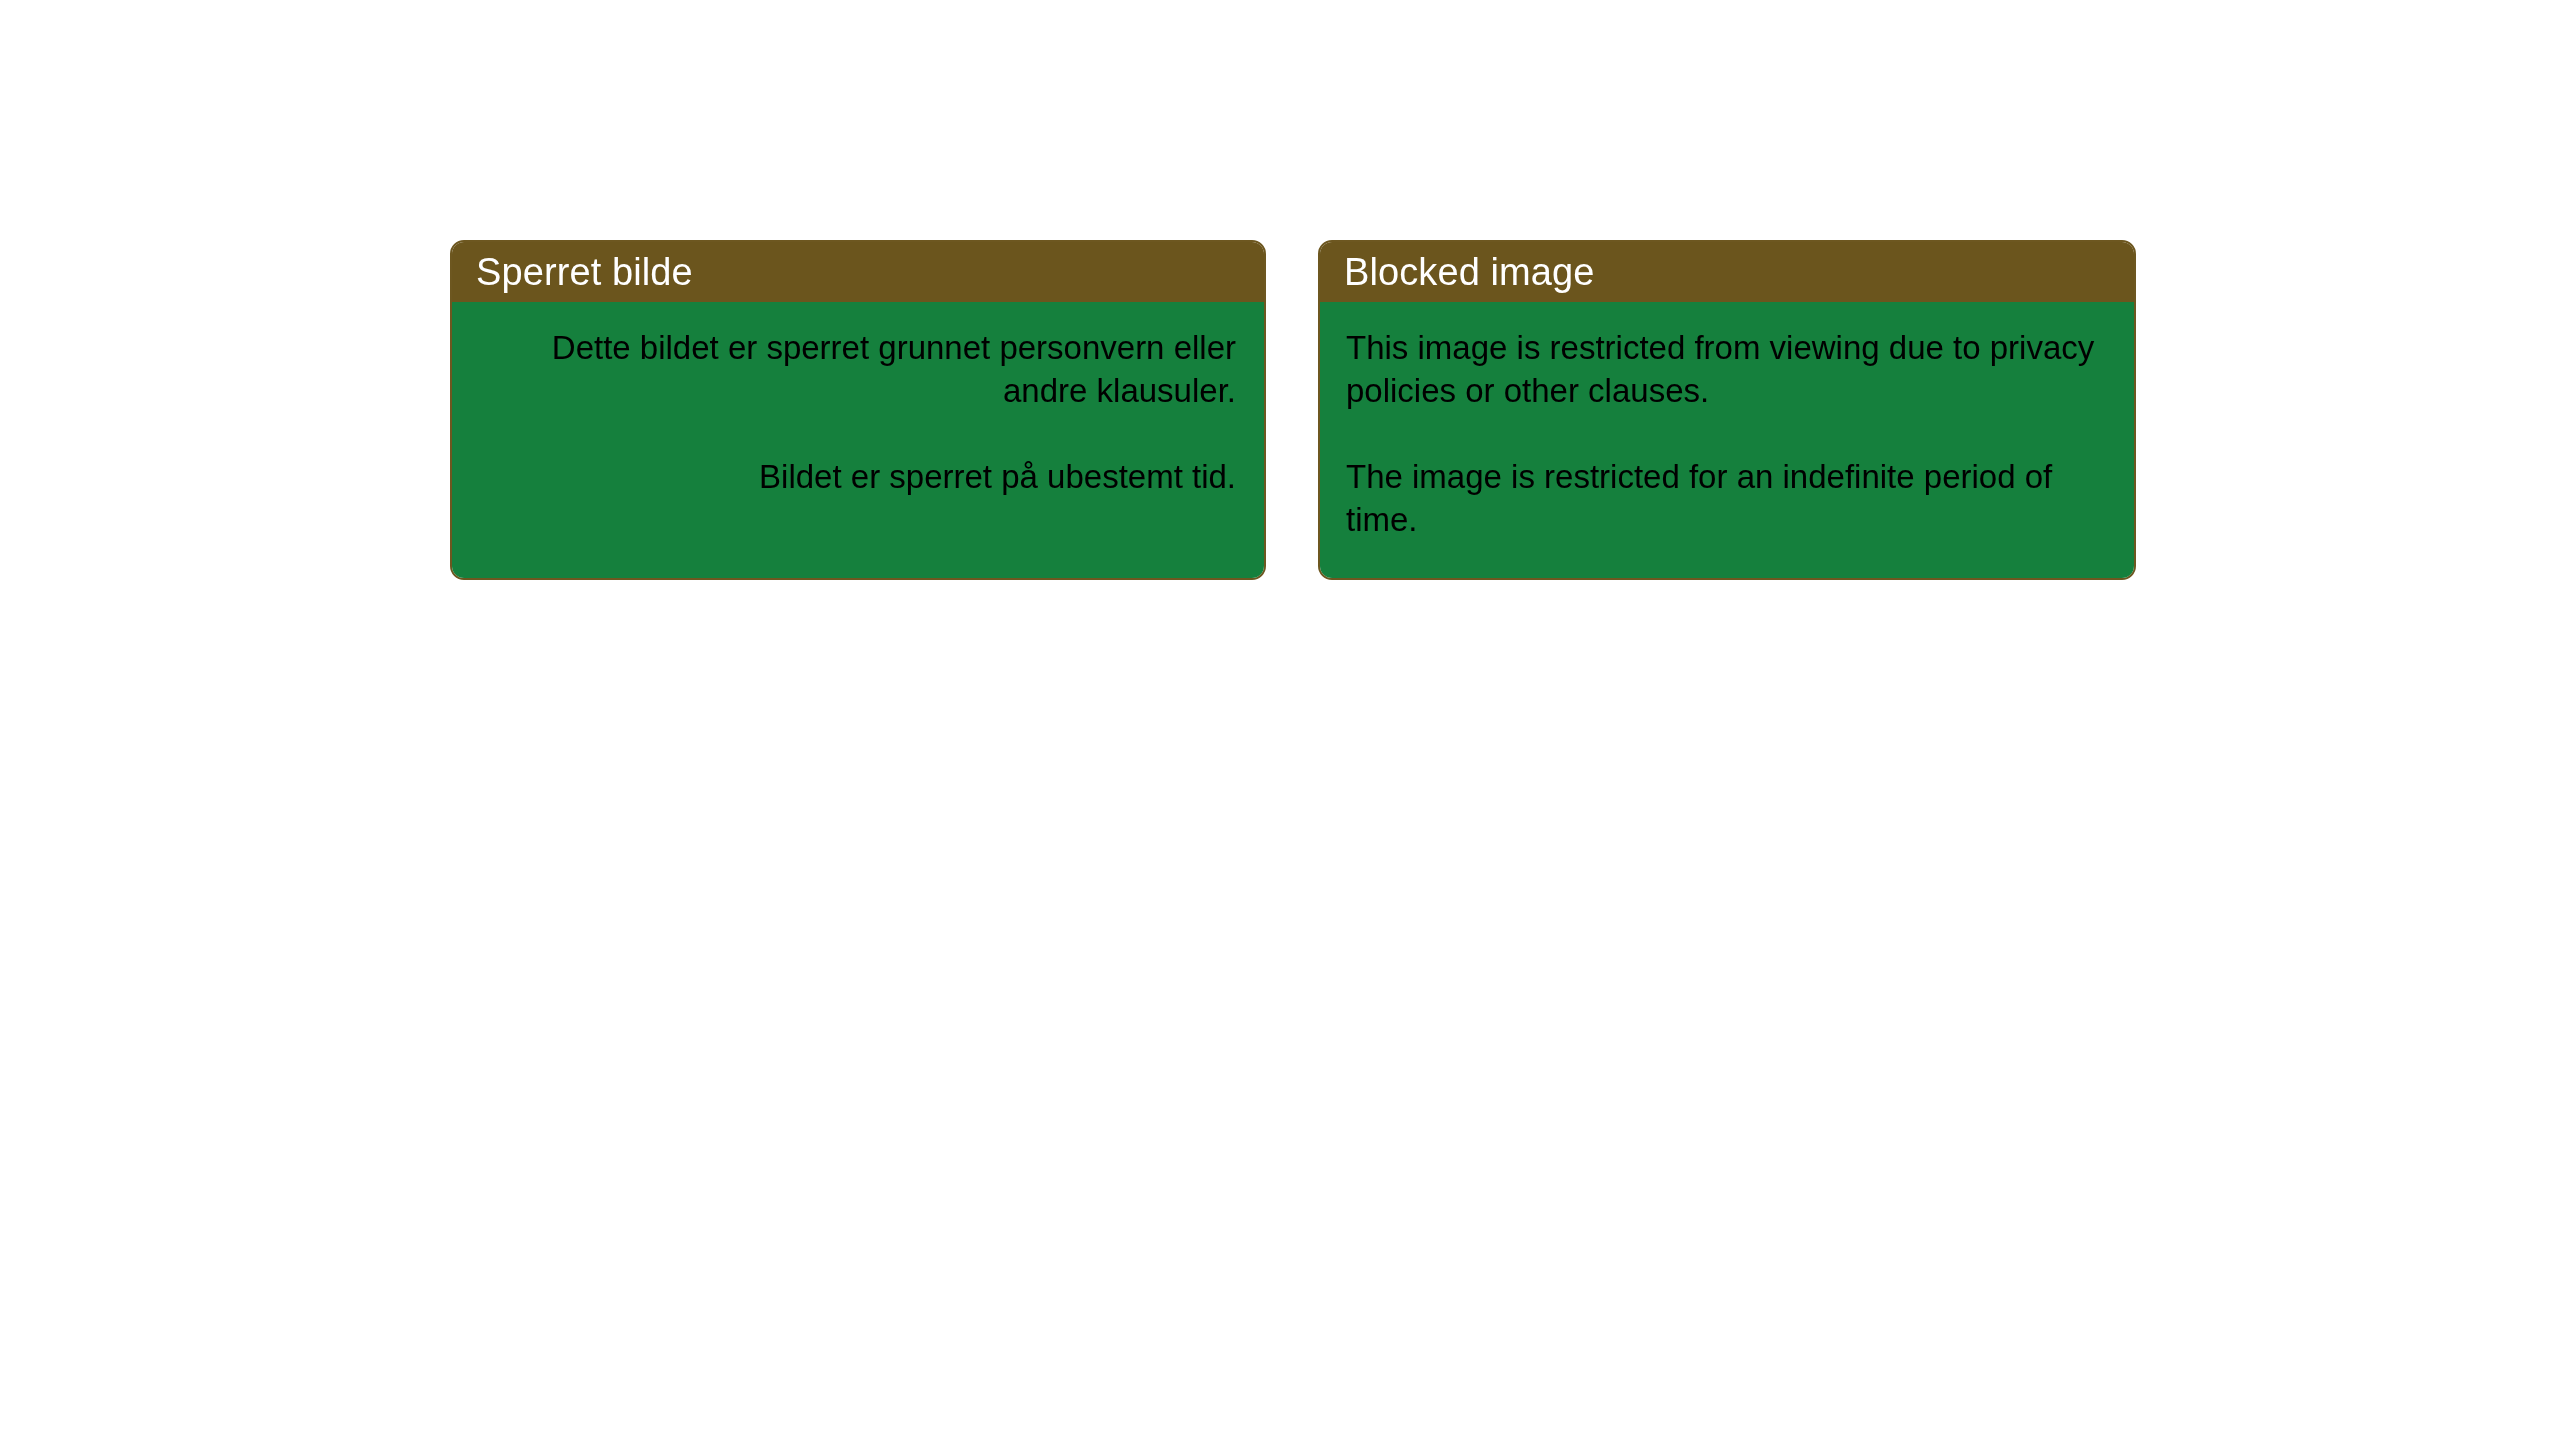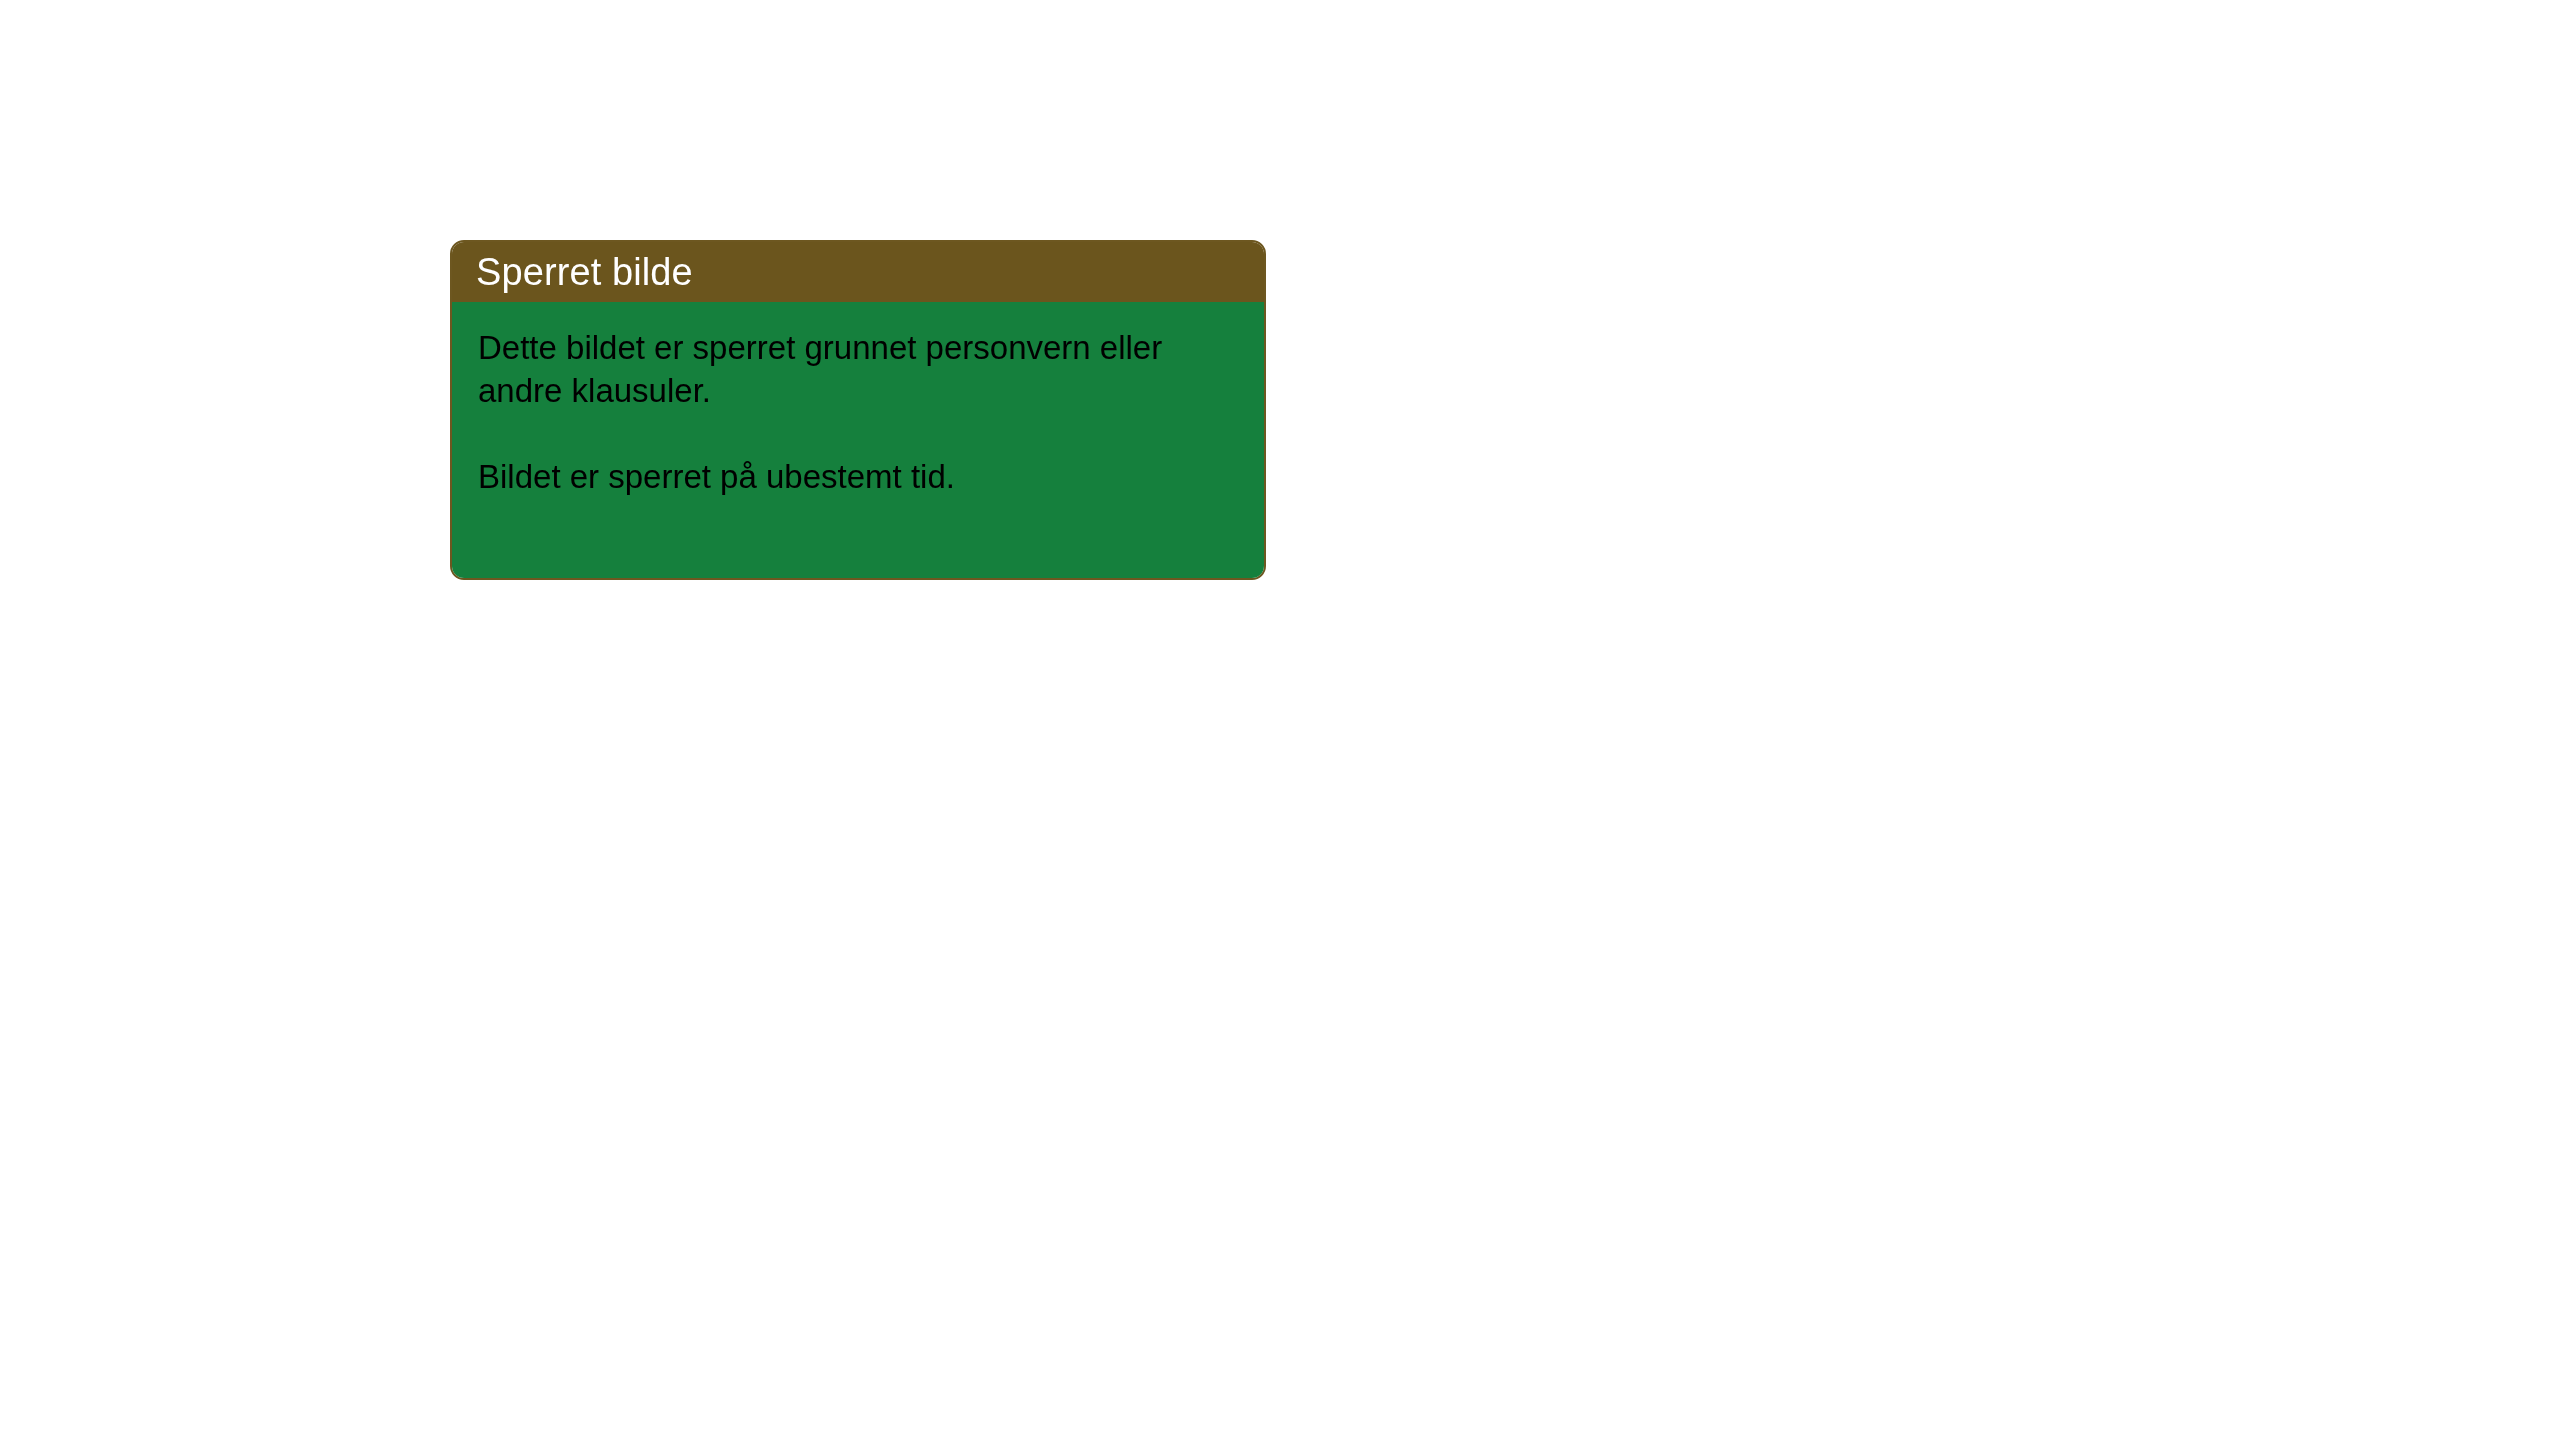--- a/index.html
+++ b/index.html
@@ -27,21 +27,21 @@
     position: absolute;
     top: 240px;
     height: 340px;
     box-sizing: border-box;
     background: #ffffff;
     border: 2px solid #6d5720;
     border-radius: 14px;
     overflow: hidden;
   }
 
-  #panel-no  { left: 450px;  width: 816px; }
+  #panel-no  { left: 450px;  width: 816px; text-align: right; }
   #panel-en  { left: 1318px; width: 818px; }
 
   .panel-header {
     box-sizing: border-box;
     height: 60px;
     background: #6b551d;
     display: flex;
     align-items: center;
     padding: 0 0 0 24px;
   }
@@ -83,14 +83,24 @@
     <div class="panel-header">
       <span class="panel-title">Sperret bilde</span>
     </div>
     <div class="panel-body">
       <p class="panel-paragraph">Dette bildet er sperret grunnet personvern eller andre klausuler.</p>
       <div class="paragraph-gap"></div>
       <p class="panel-paragraph">Bildet er sperret på ubestemt tid.</p>
     </div>
   </section>
 
+  <section class="panel" id="panel-en">
+    <div class="panel-header">
+      <span class="panel-title">Blocked image</span>
+    </div>
+    <div class="panel-body">
+      <p class="panel-paragraph">This image is restricted from viewing due to privacy policies or other clauses.</p>
+      <div class="paragraph-gap"></div>
+      <p class="panel-paragraph">The image is restricted for an indefinite period of time.</p>
+    </div>
+  </section>
 
 </div>
 
 </body></html>

